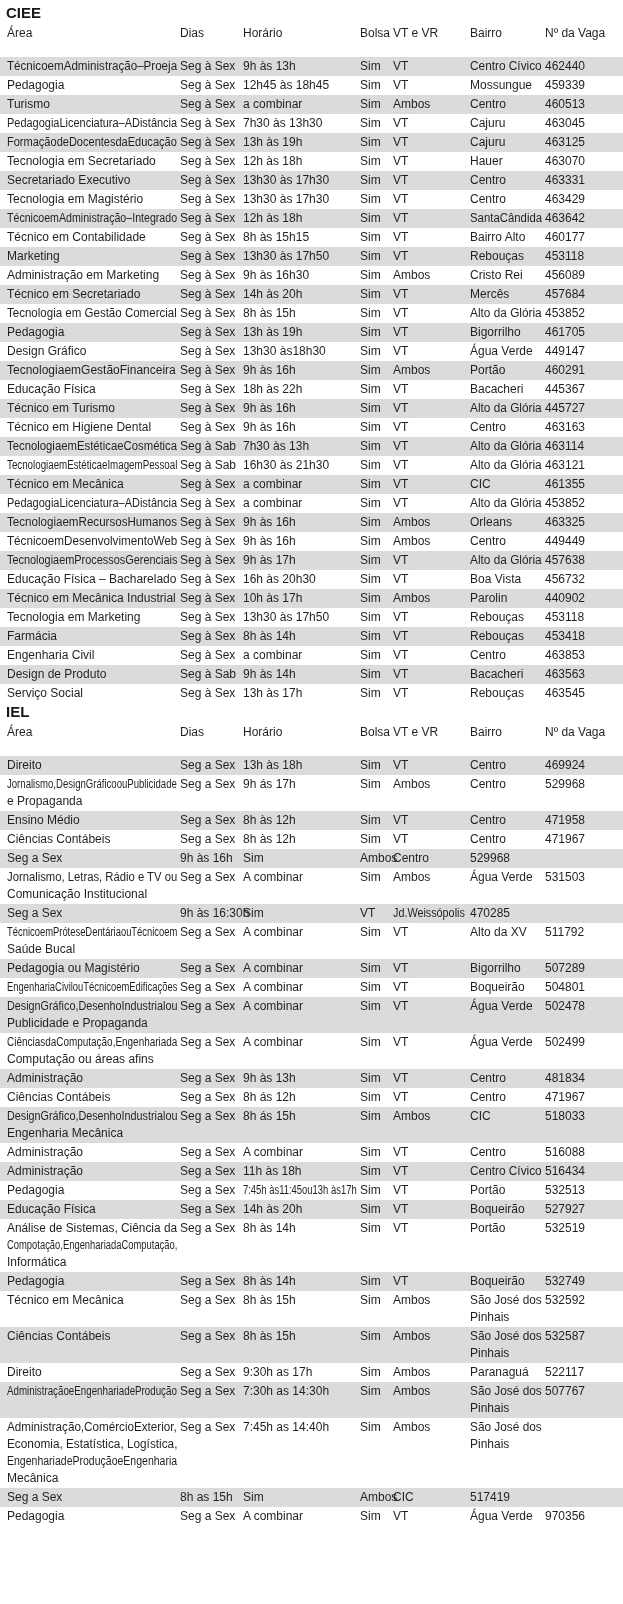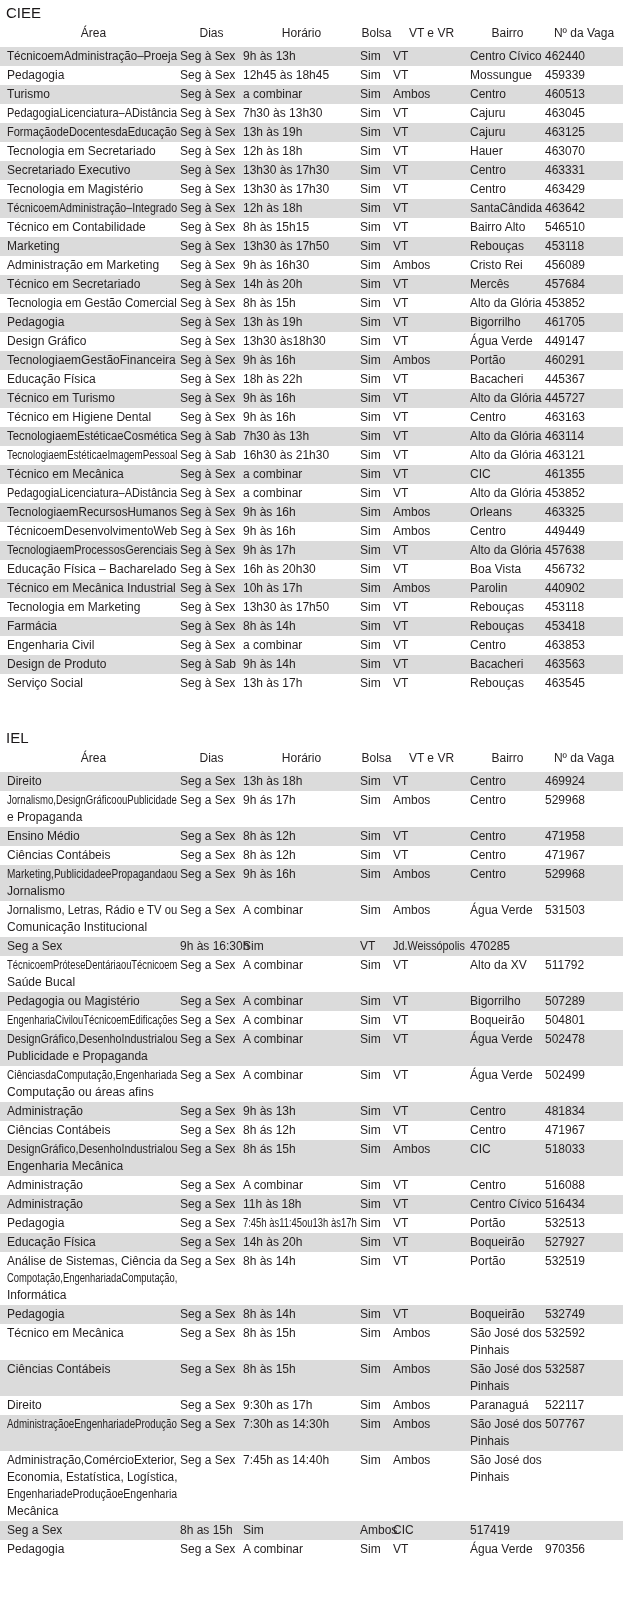--- a/index.html
+++ b/index.html
@@ -5,39 +5,39 @@
   html,body { margin:0; padding:0; }
   body {
     width:623px; height:1604px; overflow:hidden;
     background:#ffffff; color:#231f20;
     font-family:"Liberation Sans","DejaVu Sans",sans-serif;
     font-size:12px;
   }
   .page { padding-top:4px; }
   .table-title {
     margin:0; padding:0 0 4px 6px;
-    font-size:15px; font-weight:normal; line-height:17px; color:#1a1718;
+    font-size:15px; font-weight:bold; line-height:17px; color:#1a1718;
   }
   .hdr, .row {
     display:grid;
     grid-template-columns:173px 63px 117px 33px 77px 75px 78px;
     padding:1px 0 1px 7px;
     box-sizing:border-box;
   }
-  .hdr { padding-bottom:6px;text-align:center; }
+  .hdr { padding-bottom:16px; }
   .row.alt { background:#dbdbdb; }
   .cell { overflow:visible; }
   .line { height:17px; }
   .hdr .line { height:15px; }
   .ln {
     display:inline-block; white-space:nowrap;
     transform-origin:0 50%; line-height:17px;
   }
   .hdr .ln { line-height:15px; }
-  .table + .table { margin-top:36px; }
+  .table + .table { }
 </style>
 </head>
 <body>
 
 <div class="page">
 
   <section class="table">
     <h2 class="table-title">CIEE</h2>
     <div class="hdr">
         <div class="cell hcell">
@@ -283,21 +283,21 @@
           <div class="cell c3">
             <div class="line"><span class="ln">Sim</span></div>
           </div>
           <div class="cell c4">
             <div class="line"><span class="ln">VT</span></div>
           </div>
           <div class="cell c5">
             <div class="line"><span class="ln">Bairro Alto</span></div>
           </div>
           <div class="cell c6">
-            <div class="line"><span class="ln">546510</span></div>
+            <div class="line"><span class="ln">460177</span></div>
           </div>
         </div>
         <div class="row alt">
           <div class="cell c0">
             <div class="line"><span class="ln">Marketing</span></div>
           </div>
           <div class="cell c1">
             <div class="line"><span class="ln">Seg à Sex</span></div>
           </div>
           <div class="cell c2">
@@ -961,24 +961,20 @@
             <div class="line"><span class="ln">VT</span></div>
           </div>
           <div class="cell c5">
             <div class="line"><span class="ln">Centro</span></div>
           </div>
           <div class="cell c6">
             <div class="line"><span class="ln">471967</span></div>
           </div>
         </div>
         <div class="row alt">
-          <div class="cell c0">
-            <div class="line"><span class="ln" style="transform: scaleX(0.837438);">Marketing,PublicidadeePropagandaou</span></div>
-            <div class="line"><span class="ln">Jornalismo</span></div>
-          </div>
           <div class="cell c1">
             <div class="line"><span class="ln">Seg a Sex</span></div>
           </div>
           <div class="cell c2">
             <div class="line"><span class="ln">9h às 16h</span></div>
           </div>
           <div class="cell c3">
             <div class="line"><span class="ln">Sim</span></div>
           </div>
           <div class="cell c4">

